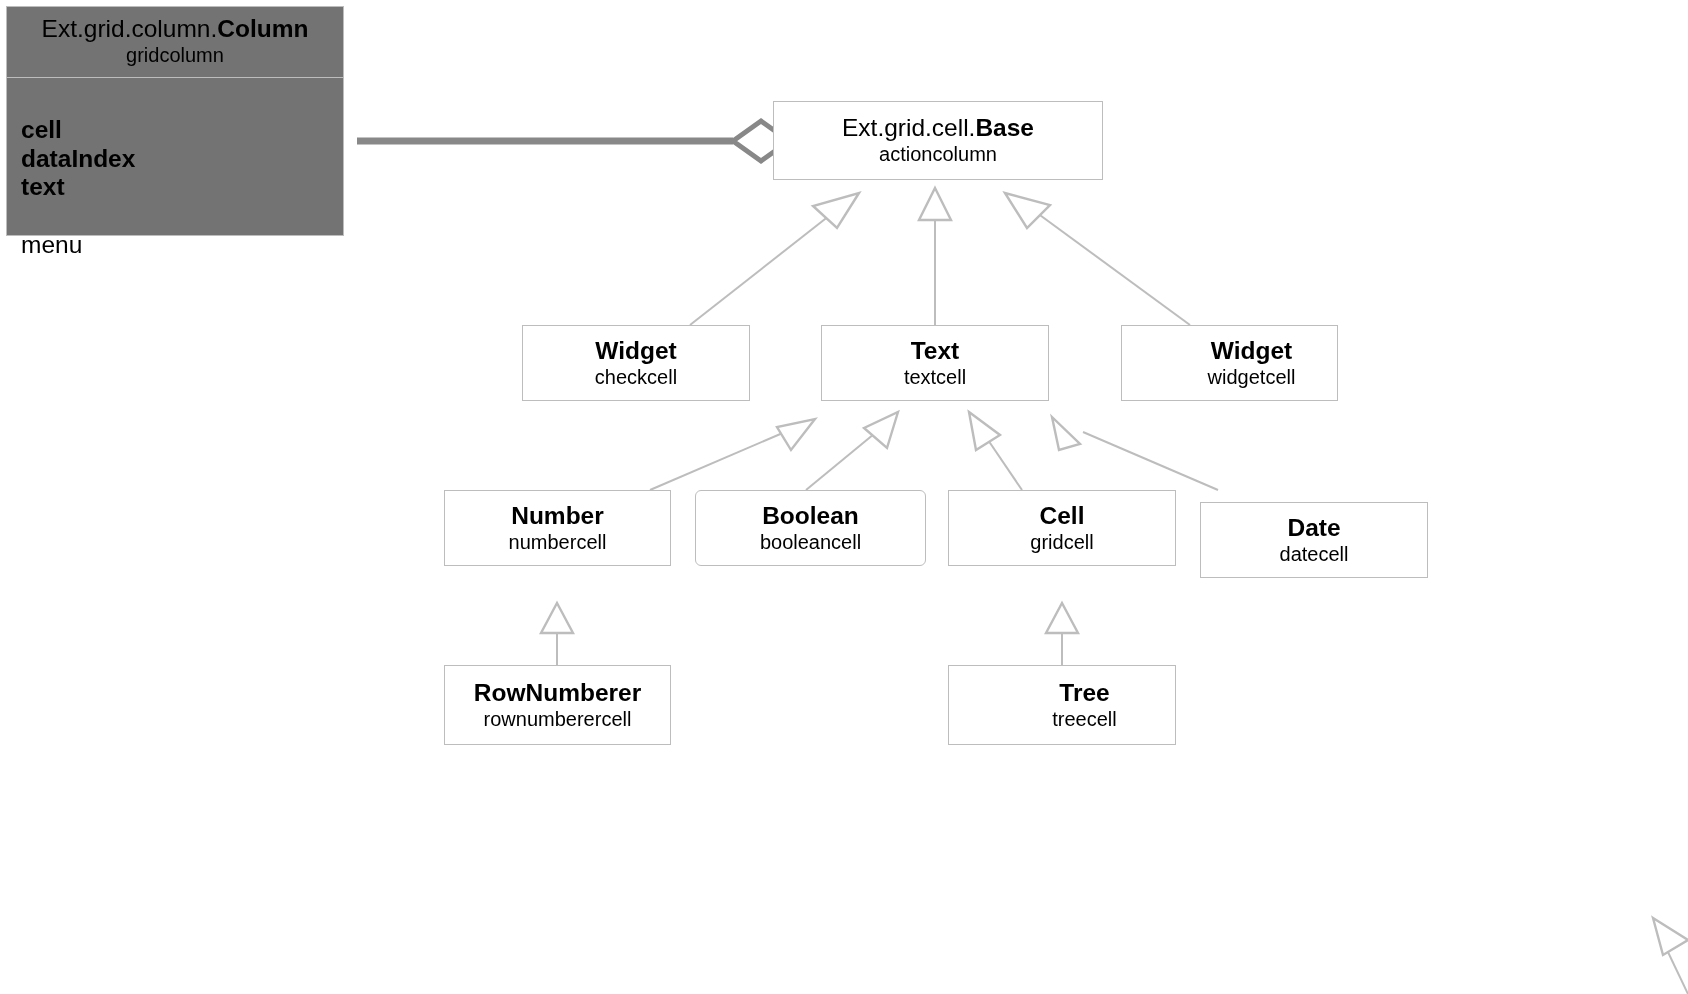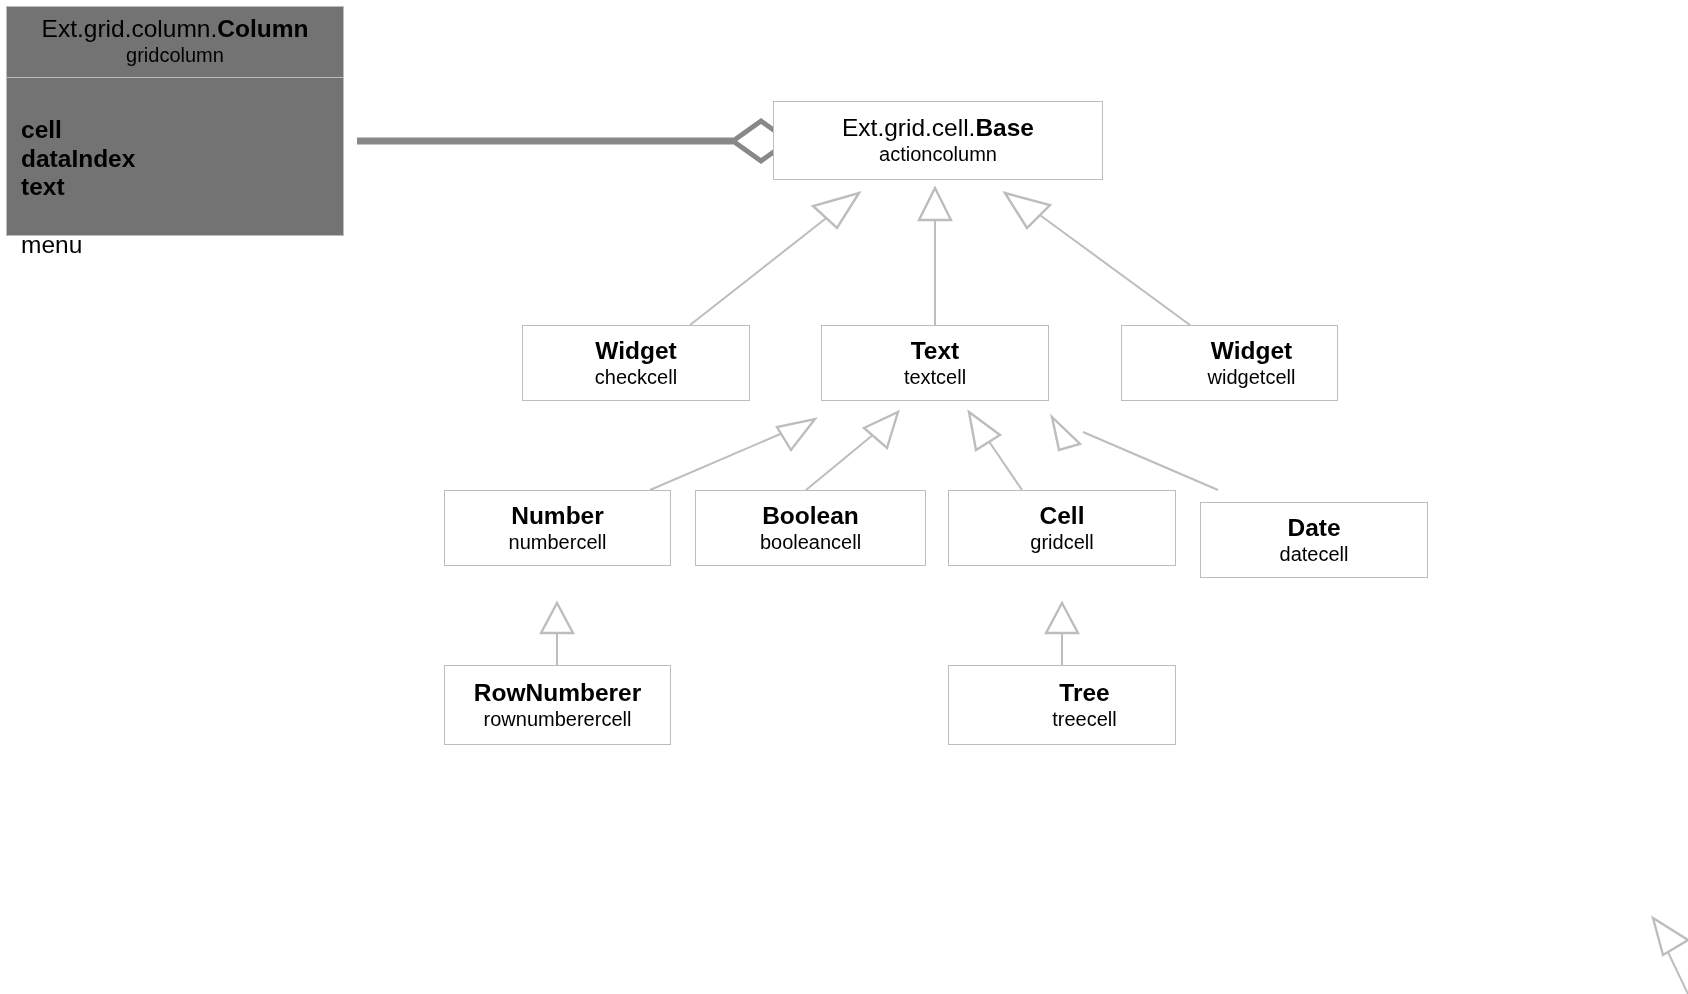--- a/index.html
+++ b/index.html
@@ -179,21 +179,21 @@
   <div class="node" style="left:1121px; top:325px; width:217px; height:76px;padding-left:44px;">
     <div class="node-title bold-title">Widget</div>
     <div class="node-sub">widgetcell</div>
   </div>
 
   <div class="node" style="left:444px; top:490px; width:227px; height:76px;align-items:center;">
     <div class="node-title bold-title">Number</div>
     <div class="node-sub">numbercell</div>
   </div>
 
-  <div class="node" style="left:695px; top:490px; width:231px; height:76px;">
+  <div class="node" style="left:695px; top:490px; width:231px; height:76px;border-radius:6px;">
     <div class="node-title bold-title">Boolean</div>
     <div class="node-sub">booleancell</div>
   </div>
 
   <div class="node" style="left:948px; top:490px; width:228px; height:76px;">
     <div class="node-title bold-title">Cell</div>
     <div class="node-sub">gridcell</div>
   </div>
 
   <div class="node" style="left:1200px; top:490px; width:228px; height:76px;margin-top:12px;">

